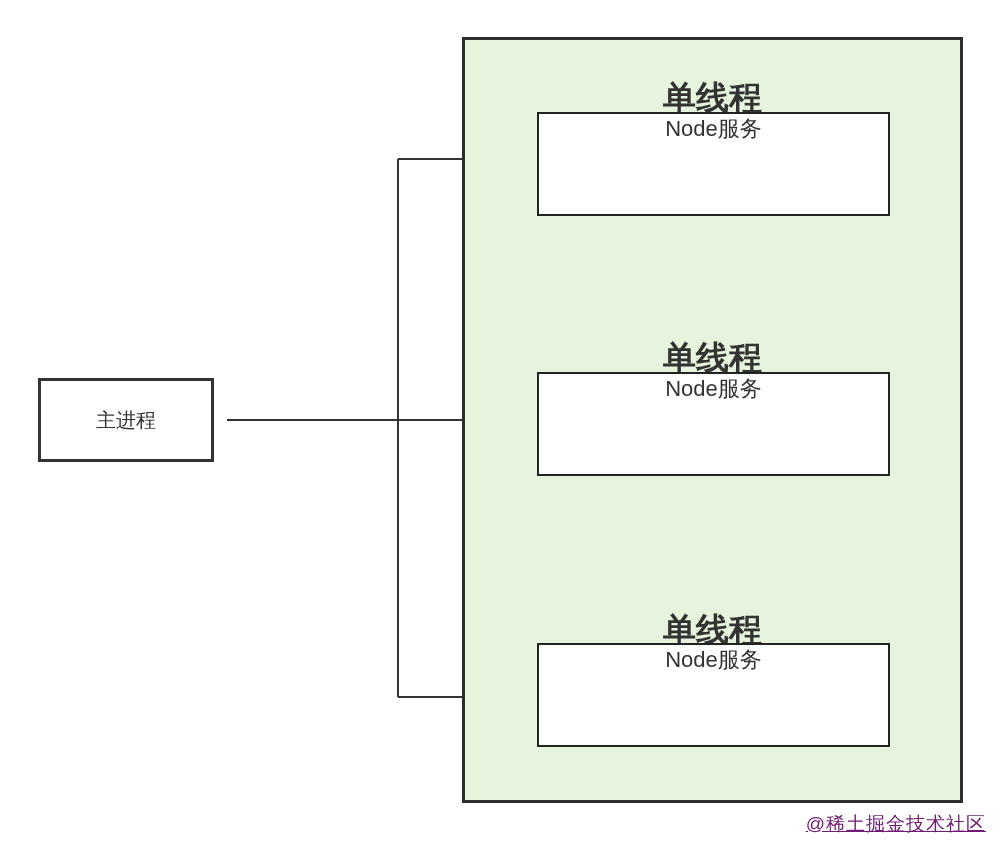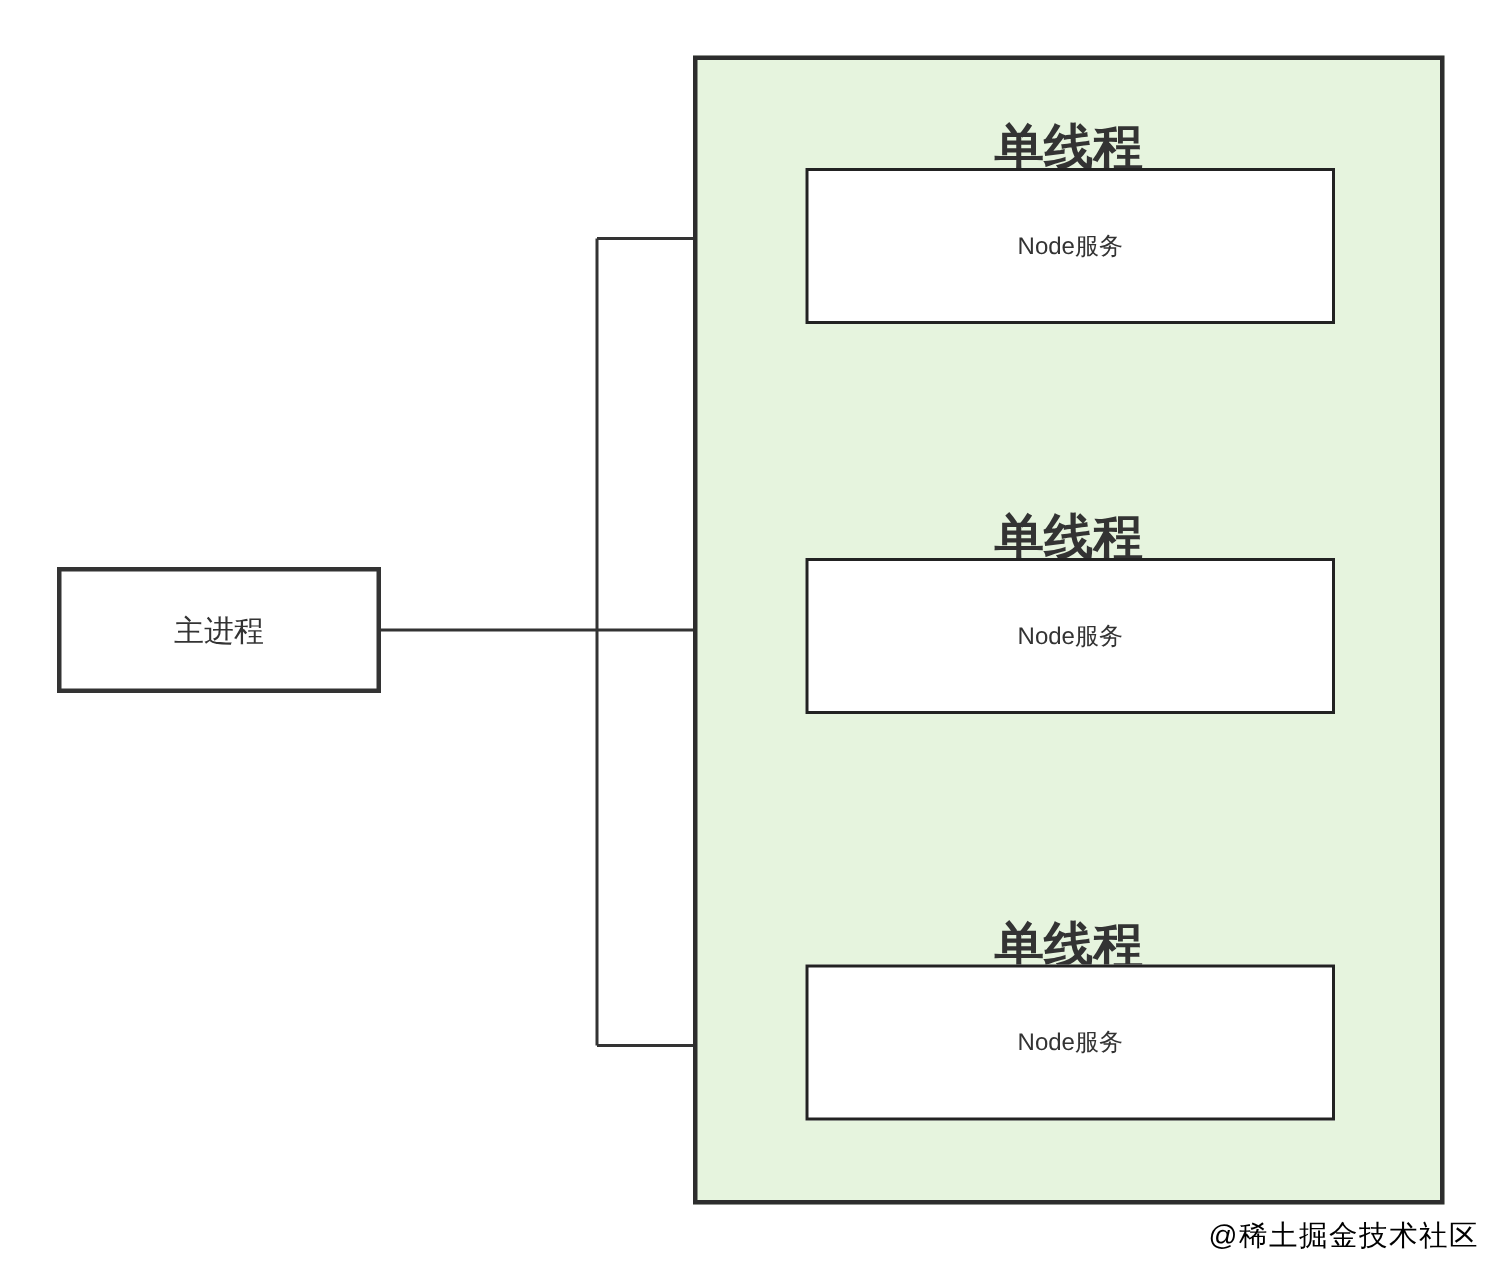--- a/index.html
+++ b/index.html
@@ -12,21 +12,21 @@
     position: relative;
     width: 1000px;
     height: 843px;
     background: #ffffff;
     overflow: hidden;
   }
   .main-process {
     position: absolute;
     left: 38px;
     top: 378px;
-    width: 216px;
+    width: 176px;
     height: 84px;
     box-sizing: border-box;
     background: #ffffff;
     border: 3px solid #333333;
     display: flex;
     align-items: center;
     justify-content: center;
     font-size: 20px;
     color: #333333;
   }
@@ -54,43 +54,44 @@
   .thread-title.t3 { top: 568px; }
   .node-box {
     position: absolute;
     left: 72px;           
     width: 353px;
     height: 104px;
     box-sizing: border-box;
     background: #ffffff;
     border: 2.5px solid #222222;
     display: flex;
-    align-items: center;
+    align-items: flex-start;
     justify-content: center;
-    font-size: 16px;
+    font-size: 22px;
     color: #333333;
   }
   .node-box.b1 { top: 72px; }   
   .node-box.b2 { top: 332px; }  
   .node-box.b3 { top: 603px; }  
   .connectors {
     position: absolute;
     left: 0;
     top: 0;
     width: 1000px;
     height: 843px;
     pointer-events: none;
   }
   .watermark {
     position: absolute;
     right: 14px;
     bottom: 6px;
     font-size: 19px;
-    color: #000000;
+    color: #701a75;
     letter-spacing: 1px;
+    text-decoration: underline;
   }
 </style>
 </head>
 <body>
 
 <div class="canvas">
 
   <svg class="connectors" width="1000" height="843" viewBox="0 0 1000 843" xmlns="http://www.w3.org/2000/svg">
     <defs>
       <marker id="arrow" markerWidth="10" markerHeight="8" refX="9" refY="3.5" orient="auto" markerUnits="strokeWidth">

